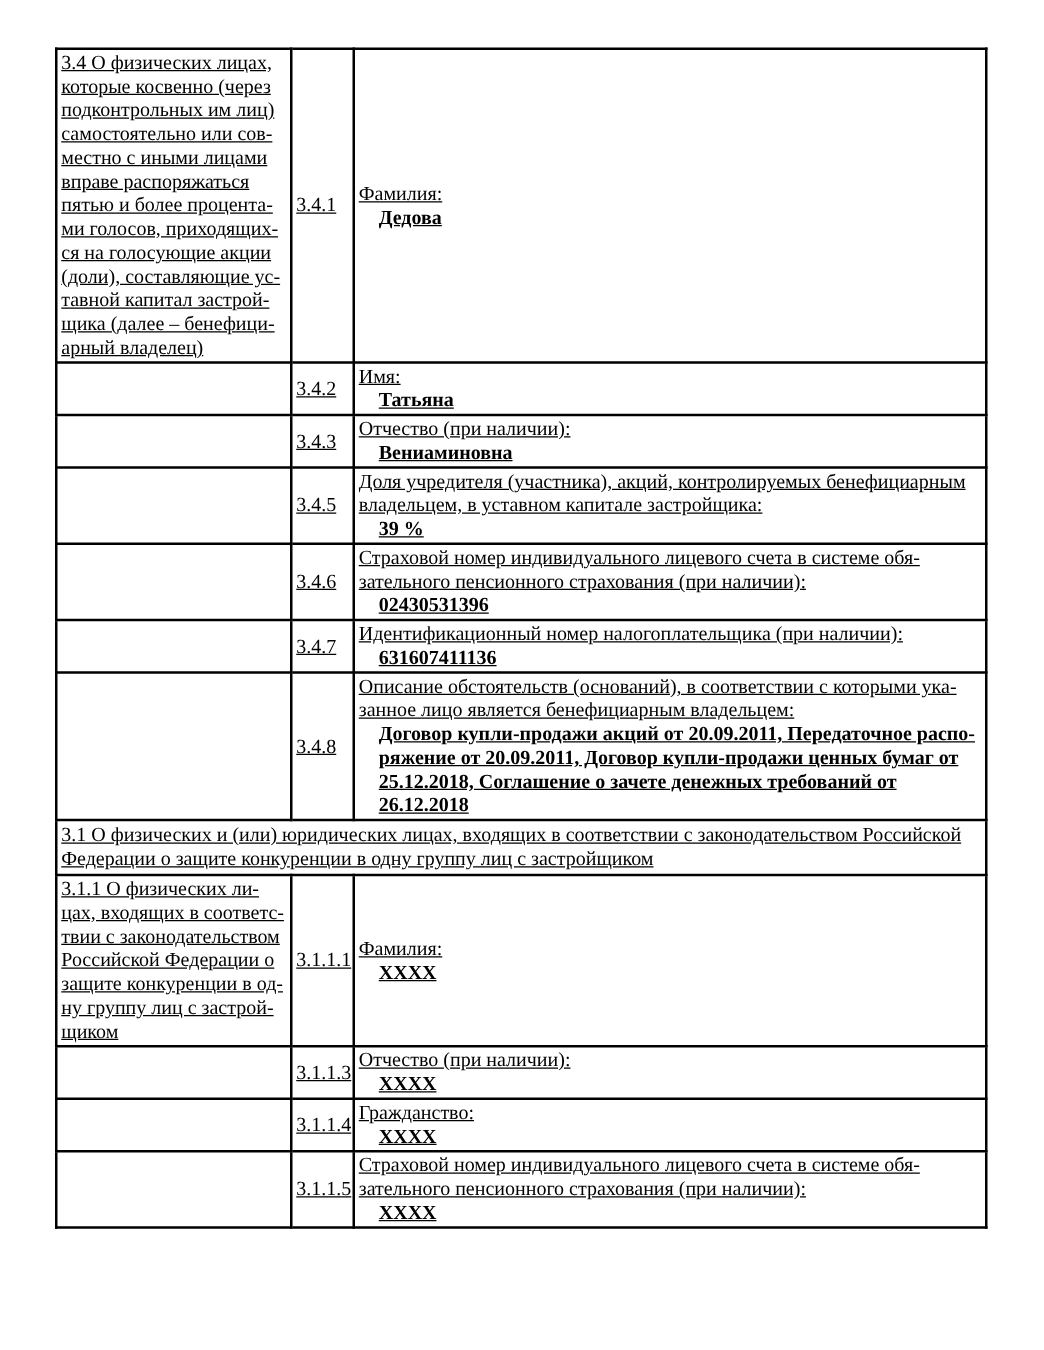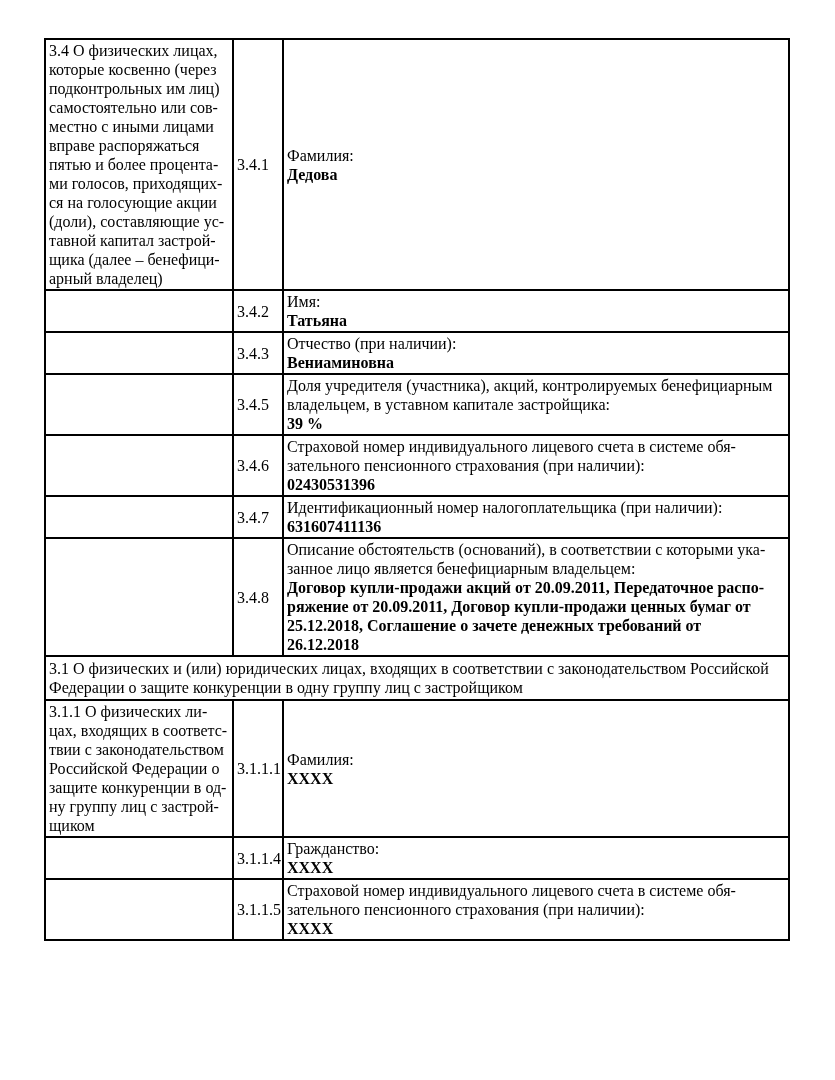--- a/index.html
+++ b/index.html
@@ -24,20 +24,21 @@
     border-collapse: collapse;
     table-layout: fixed;
     font-size: 16px;
     line-height: 19px;
   }
   table.doc-table td {
     border: 2px solid #000000;
     padding: 1px 3px 1px 3px;
     overflow: hidden;
     vertical-align: middle;
+    text-decoration: underline;
   }
   td.desc {
     vertical-align: top;
     white-space: pre-line;
     padding-top: 2px;
   }
   td.num {
     vertical-align: middle;
   }
   td.val {
@@ -47,20 +48,21 @@
     vertical-align: middle;
     white-space: pre-line;
     margin-left: 20px;
   }
   .field-label {
     white-space: pre-line;
   }
   .field-value {
     font-weight: 700;
     white-space: pre-line;
+    margin-left: 16px;
   }
 </style>
 </head>
 <body>
 
 <div class="page">
   <table class="doc-table">
     <colgroup>
       <col style="width:188px">
       <col style="width:50px">
@@ -157,20 +159,28 @@
 ну группу лиц с застрой-
 щиком</td>
       <td class="num">3.1.1.1</td>
       <td class="val">
         <div class="field-label">Фамилия:</div>
         <div class="field-value">XXXX</div>
       </td>
     </tr>
     <tr style="height:38px">
       <td class="desc"></td>
+      <td class="num">3.1.1.3</td>
+      <td class="val">
+        <div class="field-label">Отчество (при наличии):</div>
+        <div class="field-value">XXXX</div>
+      </td>
+    </tr>
+    <tr style="height:38px">
+      <td class="desc"></td>
       <td class="num">3.1.1.4</td>
       <td class="val">
         <div class="field-label">Гражданство:</div>
         <div class="field-value">XXXX</div>
       </td>
     </tr>
     <tr style="height:59px">
       <td class="desc"></td>
       <td class="num">3.1.1.5</td>
       <td class="val">

